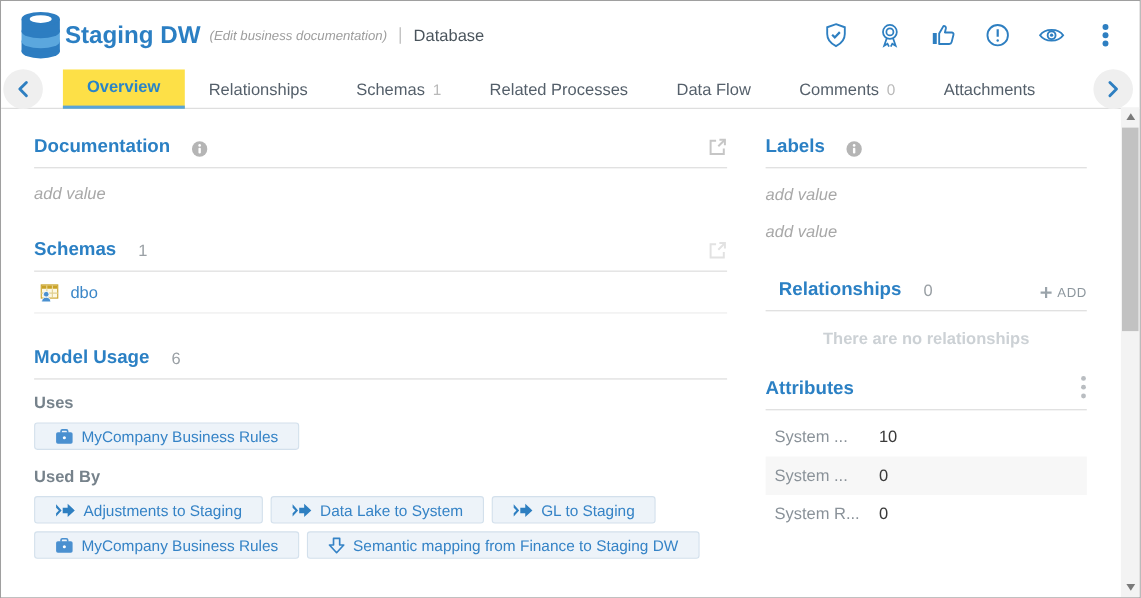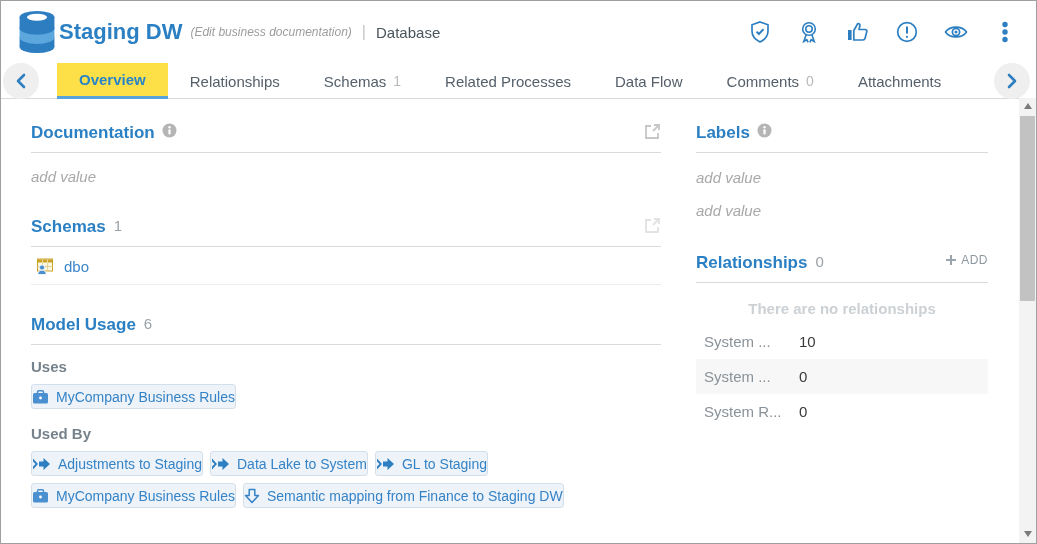--- a/index.html
+++ b/index.html
@@ -31,34 +31,34 @@
                 background:#efefef; display:flex; align-items:center; justify-content:center;
                 cursor:pointer; z-index:5; }
   .nav-left { left:2px; top:0px; }
   .nav-right { right:6px; top:0px; }
 
   
   .content { position:absolute; top:98px; left:0; right:17px; bottom:0; background:#fff; }
   .col-left  { position:absolute; left:30px; width:630px; top:0; }
   .col-right { position:absolute; left:695px; width:292px; top:0; }
 
-  .section-head { display:flex; align-items:flex-start; padding-bottom:9px; border-bottom:1px solid #dadada; }
+  .section-head { display:flex; align-items:flex-end; padding-bottom:9px; border-bottom:1px solid #dadada;gap:12px; }
   .section-title { color:#2b80c4; font-size:17px; font-weight:bold; }
   .section-count { color:#9aa0a5; font-size:15px; margin-left:8px; }
   .info-ic { margin-left:7px; width:15px; height:15px; }
   .open-ic { margin-left:auto; width:18px; height:18px; cursor:pointer; }
   .add-value { color:#a8a8a8; font-size:15px; font-style:italic; cursor:pointer; }
 
   .list-row { display:flex; align-items:center; gap:9px; padding:9px 4px 8px 4px;
               border-bottom:1px solid #ececec; cursor:pointer; }
   .list-row .lnk { color:#3a86c8; font-size:15px; }
 
   .sub-label { color:#76828b; font-size:15px; font-weight:bold; }
   .chip-row { display:flex; gap:7px; flex-wrap:nowrap; }
-  .chip { display:flex; align-items:center; gap:7px; height:25px; padding:0 0;
+  .chip { display:flex; align-items:center; gap:7px; height:25px; padding:0 18px;
           background:#edf3f9; border:1px solid #d3e0ec; border-radius:3px;
           color:#3583c6; font-size:14px; cursor:pointer; white-space:nowrap; }
 
   .add-btn { margin-left:auto; display:flex; align-items:center; gap:4px; cursor:pointer; }
   .add-btn span { color:#8d979e; font-size:12px; letter-spacing:0.5px; }
   .empty-msg { color:#ccd1d5; font-size:15px; font-weight:bold; text-align:center; margin-top:17px; }
 
   .attr-row { display:flex; align-items:center; height:35px; padding-left:8px; font-size:15px; }
   .attr-row.alt { background:#f7f7f7; }
   .attr-label { color:#8a9299; width:95px; flex:0 0 auto; }
@@ -290,20 +290,28 @@
         <div class="add-btn">
           <svg width="12" height="12" viewBox="0 0 12 12" stroke="#9aa3aa" stroke-width="2">
             <line x1="6" y1="1" x2="6" y2="11"></line>
               <line x1="1" y1="6" x2="11" y2="6"></line>
           </svg>
           <span>ADD</span>
         </div>
       </div>
       <div class="empty-msg">There are no relationships</div>
 
+      <div class="section-head" style="margin-top:24px;">
+        <span class="section-title">Attributes</span>
+        <svg style="margin-left:auto;cursor:pointer;" width="6" height="22" viewBox="0 0 6 22" fill="#b9bdc1">
+          <circle cx="3" cy="3" r="2.2"></circle>
+            <circle cx="3" cy="11" r="2.2"></circle>
+            <circle cx="3" cy="19" r="2.2"></circle>
+        </svg>
+      </div>
       <div style="margin-top:7px;">
         <div class="attr-row">
           <span class="attr-label">System ...</span>
           <span class="attr-value">10</span>
         </div>
         <div class="attr-row alt">
           <span class="attr-label">System ...</span>
           <span class="attr-value">0</span>
         </div>
         <div class="attr-row">

